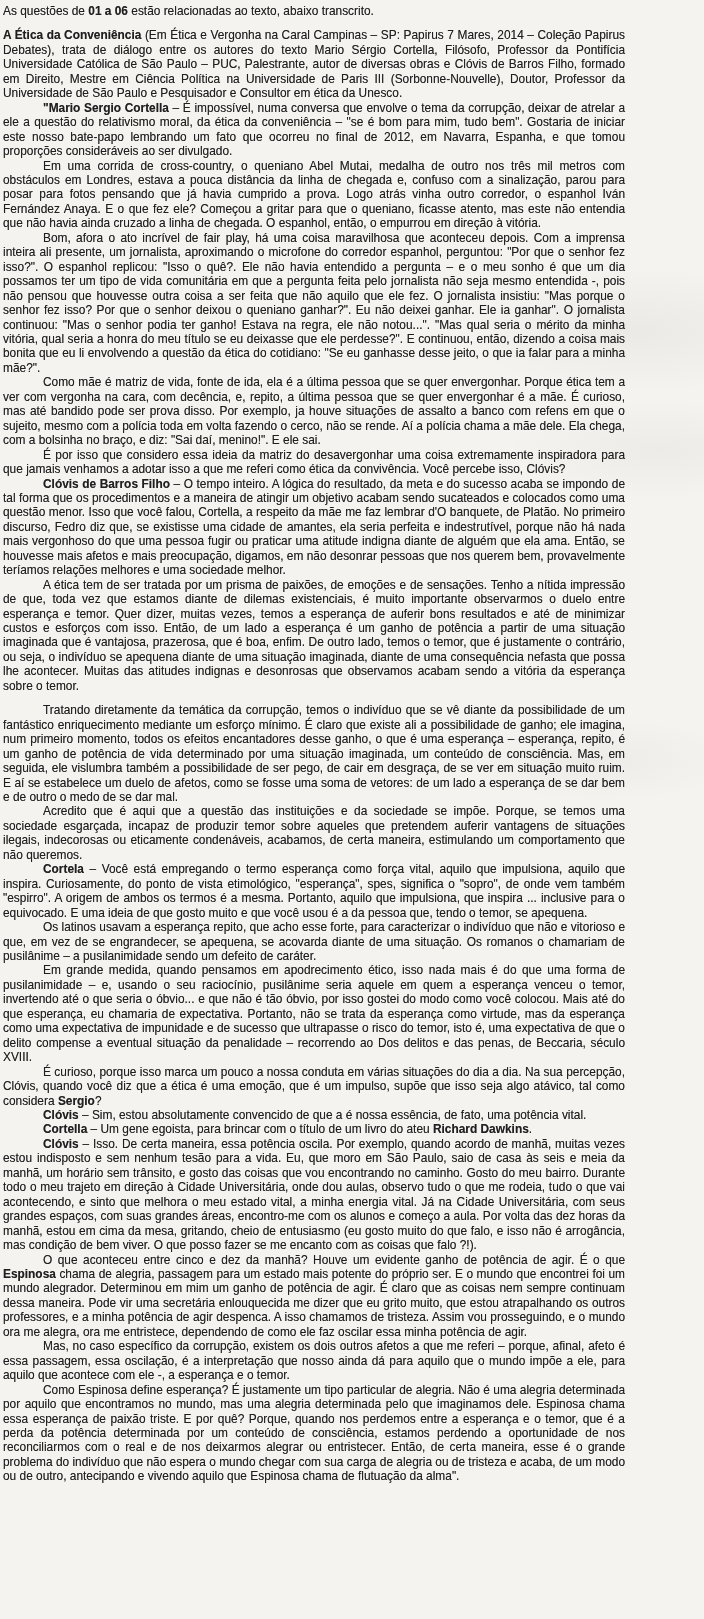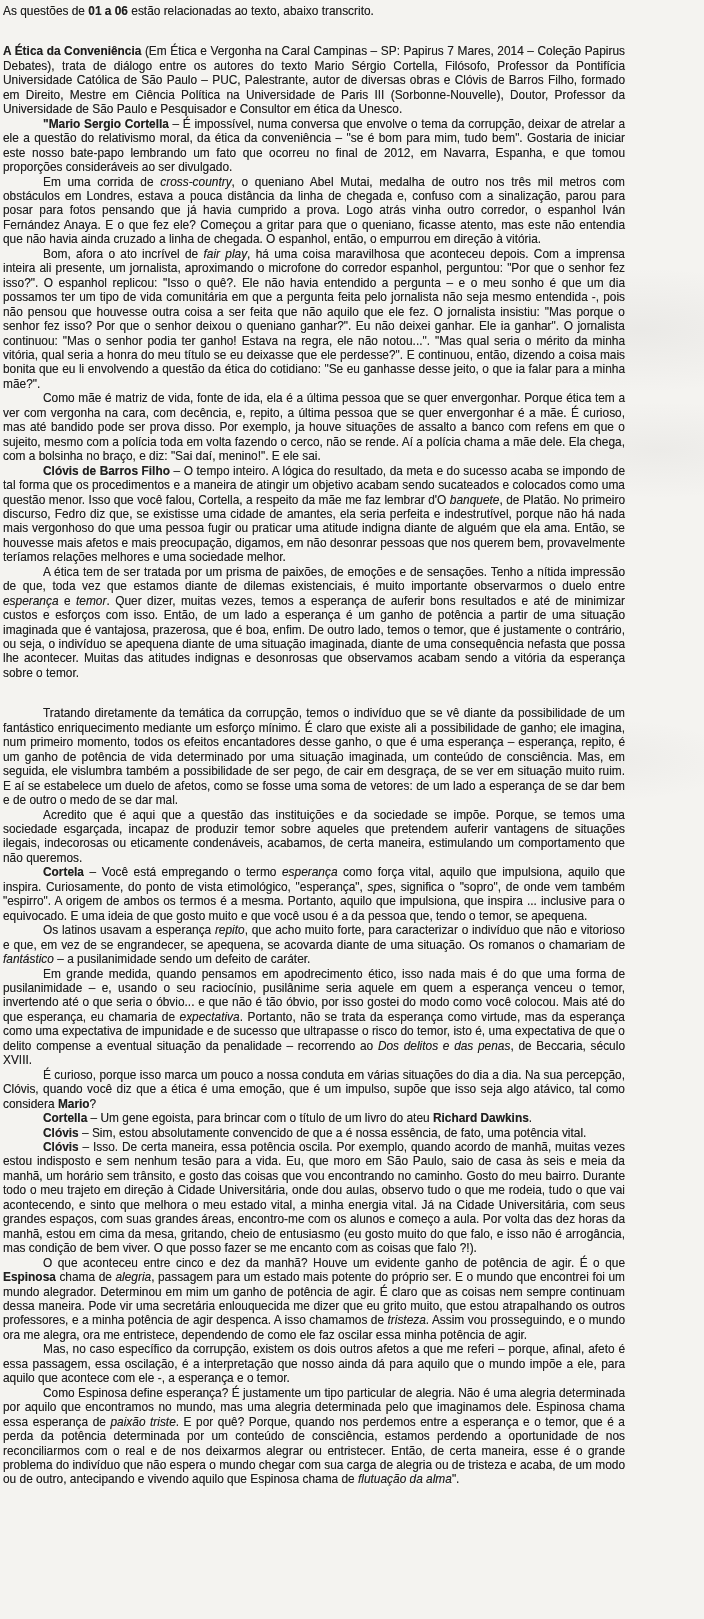--- a/index.html
+++ b/index.html
@@ -26,44 +26,45 @@
     color: #1f1f1f;
     text-shadow: 0 0 0.5px rgba(45,45,45,0.55);
   }
   p.para {
     margin: 0;
   }
   p.para.indent {
     text-indent: 40px;
   }
   p.para.gap {
-    margin-top: 26px;
+    margin-top: 10px;
   }
   .b { font-weight: bold; }
-  .i { font-style: italic; }
+  .i { }
 </style>
 </head>
 <body style="background-color: rgb(244, 243, 240);">
 
 <div class="doc" style="color: rgb(31, 31, 31);">
   <div>
       <p class="para"><span>As questões de </span><span class="b">01 a 06</span><span> estão relacionadas ao texto, abaixo transcrito.</span></p>
       <p class="para gap"><span class="b">A Ética da Conveniência</span><span> (Em Ética e Vergonha na Caral Campinas – SP: Papirus 7 Mares, 2014 – Coleção Papirus Debates), trata de diálogo entre os autores do texto Mario Sérgio Cortella, Filósofo, Professor da Pontifícia Universidade Católica de São Paulo – PUC, Palestrante, autor de diversas obras e Clóvis de Barros Filho, formado em Direito, Mestre em Ciência Política na Universidade de Paris III (Sorbonne-Nouvelle), Doutor, Professor da Universidade de São Paulo e Pesquisador e Consultor em ética da Unesco.</span></p>
       <p class="para indent"><span class="b">"Mario Sergio Cortella</span><span> – É impossível, numa conversa que envolve o tema da corrupção, deixar de atrelar a ele a questão do relativismo moral, da ética da conveniência – "se é bom para mim, tudo bem". Gostaria de iniciar este nosso bate-papo lembrando um fato que ocorreu no final de 2012, em Navarra, Espanha, e que tomou proporções consideráveis ao ser divulgado.</span></p>
       <p class="para indent"><span>Em uma corrida de </span><span class="i">cross-country</span><span>, o queniano Abel Mutai, medalha de outro nos três mil metros com obstáculos em Londres, estava a pouca distância da linha de chegada e, confuso com a sinalização, parou para posar para fotos pensando que já havia cumprido a prova. Logo atrás vinha outro corredor, o espanhol Iván Fernández Anaya. E o que fez ele? Começou a gritar para que o queniano, ficasse atento, mas este não entendia que não havia ainda cruzado a linha de chegada. O espanhol, então, o empurrou em direção à vitória.</span></p>
       <p class="para indent"><span>Bom, afora o ato incrível de </span><span class="i">fair play</span><span>, há uma coisa maravilhosa que aconteceu depois. Com a imprensa inteira ali presente, um jornalista, aproximando o microfone do corredor espanhol, perguntou: "Por que o senhor fez isso?". O espanhol replicou: "Isso o quê?. Ele não havia entendido a pergunta – e o meu sonho é que um dia possamos ter um tipo de vida comunitária em que a pergunta feita pelo jornalista não seja mesmo entendida -, pois não pensou que houvesse outra coisa a ser feita que não aquilo que ele fez. O jornalista insistiu: "Mas porque o senhor fez isso? Por que o senhor deixou o queniano ganhar?". Eu não deixei ganhar. Ele ia ganhar". O jornalista continuou: "Mas o senhor podia ter ganho! Estava na regra, ele não notou...". "Mas qual seria o mérito da minha vitória, qual seria a honra do meu título se eu deixasse que ele perdesse?". E continuou, então, dizendo a coisa mais bonita que eu li envolvendo a questão da ética do cotidiano: "Se eu ganhasse desse jeito, o que ia falar para a minha mãe?".</span></p>
       <p class="para indent"><span>Como mãe é matriz de vida, fonte de ida, ela é a última pessoa que se quer envergonhar. Porque ética tem a ver com vergonha na cara, com decência, e, repito, a última pessoa que se quer envergonhar é a mãe. É curioso, mas até bandido pode ser prova disso. Por exemplo, ja houve situações de assalto a banco com refens em que o sujeito, mesmo com a polícia toda em volta fazendo o cerco, não se rende. Aí a polícia chama a mãe dele. Ela chega, com a bolsinha no braço, e diz: "Sai daí, menino!". E ele sai.</span></p>
+      <p class="para indent"><span>É por isso que considero essa ideia da matriz do desavergonhar uma coisa extremamente inspiradora para que jamais venhamos a adotar isso a que me referi como ética da convivência. Você percebe isso, Clóvis?</span></p>
       <p class="para indent"><span class="b">Clóvis de Barros Filho</span><span> – O tempo inteiro. A lógica do resultado, da meta e do sucesso acaba se impondo de tal forma que os procedimentos e a maneira de atingir um objetivo acabam sendo sucateados e colocados como uma questão menor. Isso que você falou, Cortella, a respeito da mãe me faz lembrar d'O </span><span class="i">banquete</span><span>, de Platão. No primeiro discurso, Fedro diz que, se existisse uma cidade de amantes, ela seria perfeita e indestrutível, porque não há nada mais vergonhoso do que uma pessoa fugir ou praticar uma atitude indigna diante de alguém que ela ama. Então, se houvesse mais afetos e mais preocupação, digamos, em não desonrar pessoas que nos querem bem, provavelmente teríamos relações melhores e uma sociedade melhor.</span></p>
       <p class="para indent"><span>A ética tem de ser tratada por um prisma de paixões, de emoções e de sensações. Tenho a nítida impressão de que, toda vez que estamos diante de dilemas existenciais, é muito importante observarmos o duelo entre </span><span class="i">esperança</span><span> e </span><span class="i">temor</span><span>. Quer dizer, muitas vezes, temos a esperança de auferir bons resultados e até de minimizar custos e esforços com isso. Então, de um lado a esperança é um ganho de potência a partir de uma situação imaginada que é vantajosa, prazerosa, que é boa, enfim. De outro lado, temos o temor, que é justamente o contrário, ou seja, o indivíduo se apequena diante de uma situação imaginada, diante de uma consequência nefasta que possa lhe acontecer. Muitas das atitudes indignas e desonrosas que observamos acabam sendo a vitória da esperança sobre o temor.</span></p>
       <p class="para indent gap"><span>Tratando diretamente da temática da corrupção, temos o indivíduo que se vê diante da possibilidade de um fantástico enriquecimento mediante um esforço mínimo. É claro que existe ali a possibilidade de ganho; ele imagina, num primeiro momento, todos os efeitos encantadores desse ganho, o que é uma esperança – esperança, repito, é um ganho de potência de vida determinado por uma situação imaginada, um conteúdo de consciência. Mas, em seguida, ele vislumbra também a possibilidade de ser pego, de cair em desgraça, de se ver em situação muito ruim. E aí se estabelece um duelo de afetos, como se fosse uma soma de vetores: de um lado a esperança de se dar bem e de outro o medo de se dar mal.</span></p>
       <p class="para indent"><span>Acredito que é aqui que a questão das instituições e da sociedade se impõe. Porque, se temos uma sociedade esgarçada, incapaz de produzir temor sobre aqueles que pretendem auferir vantagens de situações ilegais, indecorosas ou eticamente condenáveis, acabamos, de certa maneira, estimulando um comportamento que não queremos.</span></p>
       <p class="para indent"><span class="b">Cortela</span><span> – Você está empregando o termo </span><span class="i">esperança</span><span> como força vital, aquilo que impulsiona, aquilo que inspira. Curiosamente, do ponto de vista etimológico, "esperança", </span><span class="i">spes</span><span>, significa o "sopro", de onde vem também "espirro". A origem de ambos os termos é a mesma. Portanto, aquilo que impulsiona, que inspira ... inclusive para o equivocado. E uma ideia de que gosto muito e que você usou é a da pessoa que, tendo o temor, se apequena.</span></p>
-      <p class="para indent"><span>Os latinos usavam a esperança </span><span class="i">repito</span><span>, que acho muito forte, para caracterizar o indivíduo que não e vitorioso e que, em vez de se engrandecer, se apequena, se acovarda diante de uma situação. Os romanos o chamariam de </span><span class="i">fantástico</span><span> – a pusilanimidade sendo um defeito de caráter.</span></p>
+      <p class="para indent"><span>Os latinos usavam a esperança </span><span class="i">repito</span><span>, que acho esse forte, para caracterizar o indivíduo que não e vitorioso e que, em vez de se engrandecer, se apequena, se acovarda diante de uma situação. Os romanos o chamariam de </span><span class="i">pusilânime</span><span> – a pusilanimidade sendo um defeito de caráter.</span></p>
       <p class="para indent"><span>Em grande medida, quando pensamos em apodrecimento ético, isso nada mais é do que uma forma de pusilanimidade – e, usando o seu raciocínio, pusilânime seria aquele em quem a esperança venceu o temor, invertendo até o que seria o óbvio... e que não é tão óbvio, por isso gostei do modo como você colocou. Mais até do que esperança, eu chamaria de </span><span class="i">expectativa</span><span>. Portanto, não se trata da esperança como virtude, mas da esperança como uma expectativa de impunidade e de sucesso que ultrapasse o risco do temor, isto é, uma expectativa de que o delito compense a eventual situação da penalidade – recorrendo ao </span><span class="i">Dos delitos e das penas</span><span>, de Beccaria, século XVIII.</span></p>
-      <p class="para indent"><span>É curioso, porque isso marca um pouco a nossa conduta em várias situações do dia a dia. Na sua percepção, Clóvis, quando você diz que a ética é uma emoção, que é um impulso, supõe que isso seja algo atávico, tal como considera </span><span class="b">Mario</span><span>?</span></p>
+      <p class="para indent"><span>É curioso, porque isso marca um pouco a nossa conduta em várias situações do dia a dia. Na sua percepção, Clóvis, quando você diz que a ética é uma emoção, que é um impulso, supõe que isso seja algo atávico, tal como considera </span><span class="b">Sergio</span><span>?</span></p>
+      <p class="para indent"><span class="b">Clóvis</span><span> – Sim, estou absolutamente convencido de que a é nossa essência, de fato, uma potência vital.</span></p>
       <p class="para indent"><span class="b">Cortella</span><span> – Um gene egoista, para brincar com o título de um livro do ateu </span><span class="b">Richard Dawkins</span><span>.</span></p>
-      <p class="para indent"><span class="b">Clóvis</span><span> – Sim, estou absolutamente convencido de que a é nossa essência, de fato, uma potência vital.</span></p>
       <p class="para indent"><span class="b">Clóvis</span><span> – Isso. De certa maneira, essa potência oscila. Por exemplo, quando acordo de manhã, muitas vezes estou indisposto e sem nenhum tesão para a vida. Eu, que moro em São Paulo, saio de casa às seis e meia da manhã, um horário sem trânsito, e gosto das coisas que vou encontrando no caminho. Gosto do meu bairro. Durante todo o meu trajeto em direção à Cidade Universitária, onde dou aulas, observo tudo o que me rodeia, tudo o que vai acontecendo, e sinto que melhora o meu estado vital, a minha energia vital. Já na Cidade Universitária, com seus grandes espaços, com suas grandes áreas, encontro-me com os alunos e começo a aula. Por volta das dez horas da manhã, estou em cima da mesa, gritando, cheio de entusiasmo (eu gosto muito do que falo, e isso não é arrogância, mas condição de bem viver. O que posso fazer se me encanto com as coisas que falo ?!).</span></p>
       <p class="para indent"><span>O que aconteceu entre cinco e dez da manhã? Houve um evidente ganho de potência de agir. É o que </span><span class="b">Espinosa</span><span> chama de </span><span class="i">alegria</span><span>, passagem para um estado mais potente do próprio ser. E o mundo que encontrei foi um mundo alegrador. Determinou em mim um ganho de potência de agir. É claro que as coisas nem sempre continuam dessa maneira. Pode vir uma secretária enlouquecida me dizer que eu grito muito, que estou atrapalhando os outros professores, e a minha potência de agir despenca. A isso chamamos de </span><span class="i">tristeza</span><span>. Assim vou prosseguindo, e o mundo ora me alegra, ora me entristece, dependendo de como ele faz oscilar essa minha potência de agir.</span></p>
       <p class="para indent"><span>Mas, no caso específico da corrupção, existem os dois outros afetos a que me referi – porque, afinal, afeto é essa passagem, essa oscilação, é a interpretação que nosso ainda dá para aquilo que o mundo impõe a ele, para aquilo que acontece com ele -, a esperança e o temor.</span></p>
       <p class="para indent"><span>Como Espinosa define esperança? É justamente um tipo particular de alegria. Não é uma alegria determinada por aquilo que encontramos no mundo, mas uma alegria determinada pelo que imaginamos dele. Espinosa chama essa esperança de </span><span class="i">paixão triste</span><span>. E por quê? Porque, quando nos perdemos entre a esperança e o temor, que é a perda da potência determinada por um conteúdo de consciência, estamos perdendo a oportunidade de nos reconciliarmos com o real e de nos deixarmos alegrar ou entristecer. Então, de certa maneira, esse é o grande problema do indivíduo que não espera o mundo chegar com sua carga de alegria ou de tristeza e acaba, de um modo ou de outro, antecipando e vivendo aquilo que Espinosa chama de </span><span class="i">flutuação da alma</span><span>".</span></p>
     </div>
 </div>
 
 </body></html>

